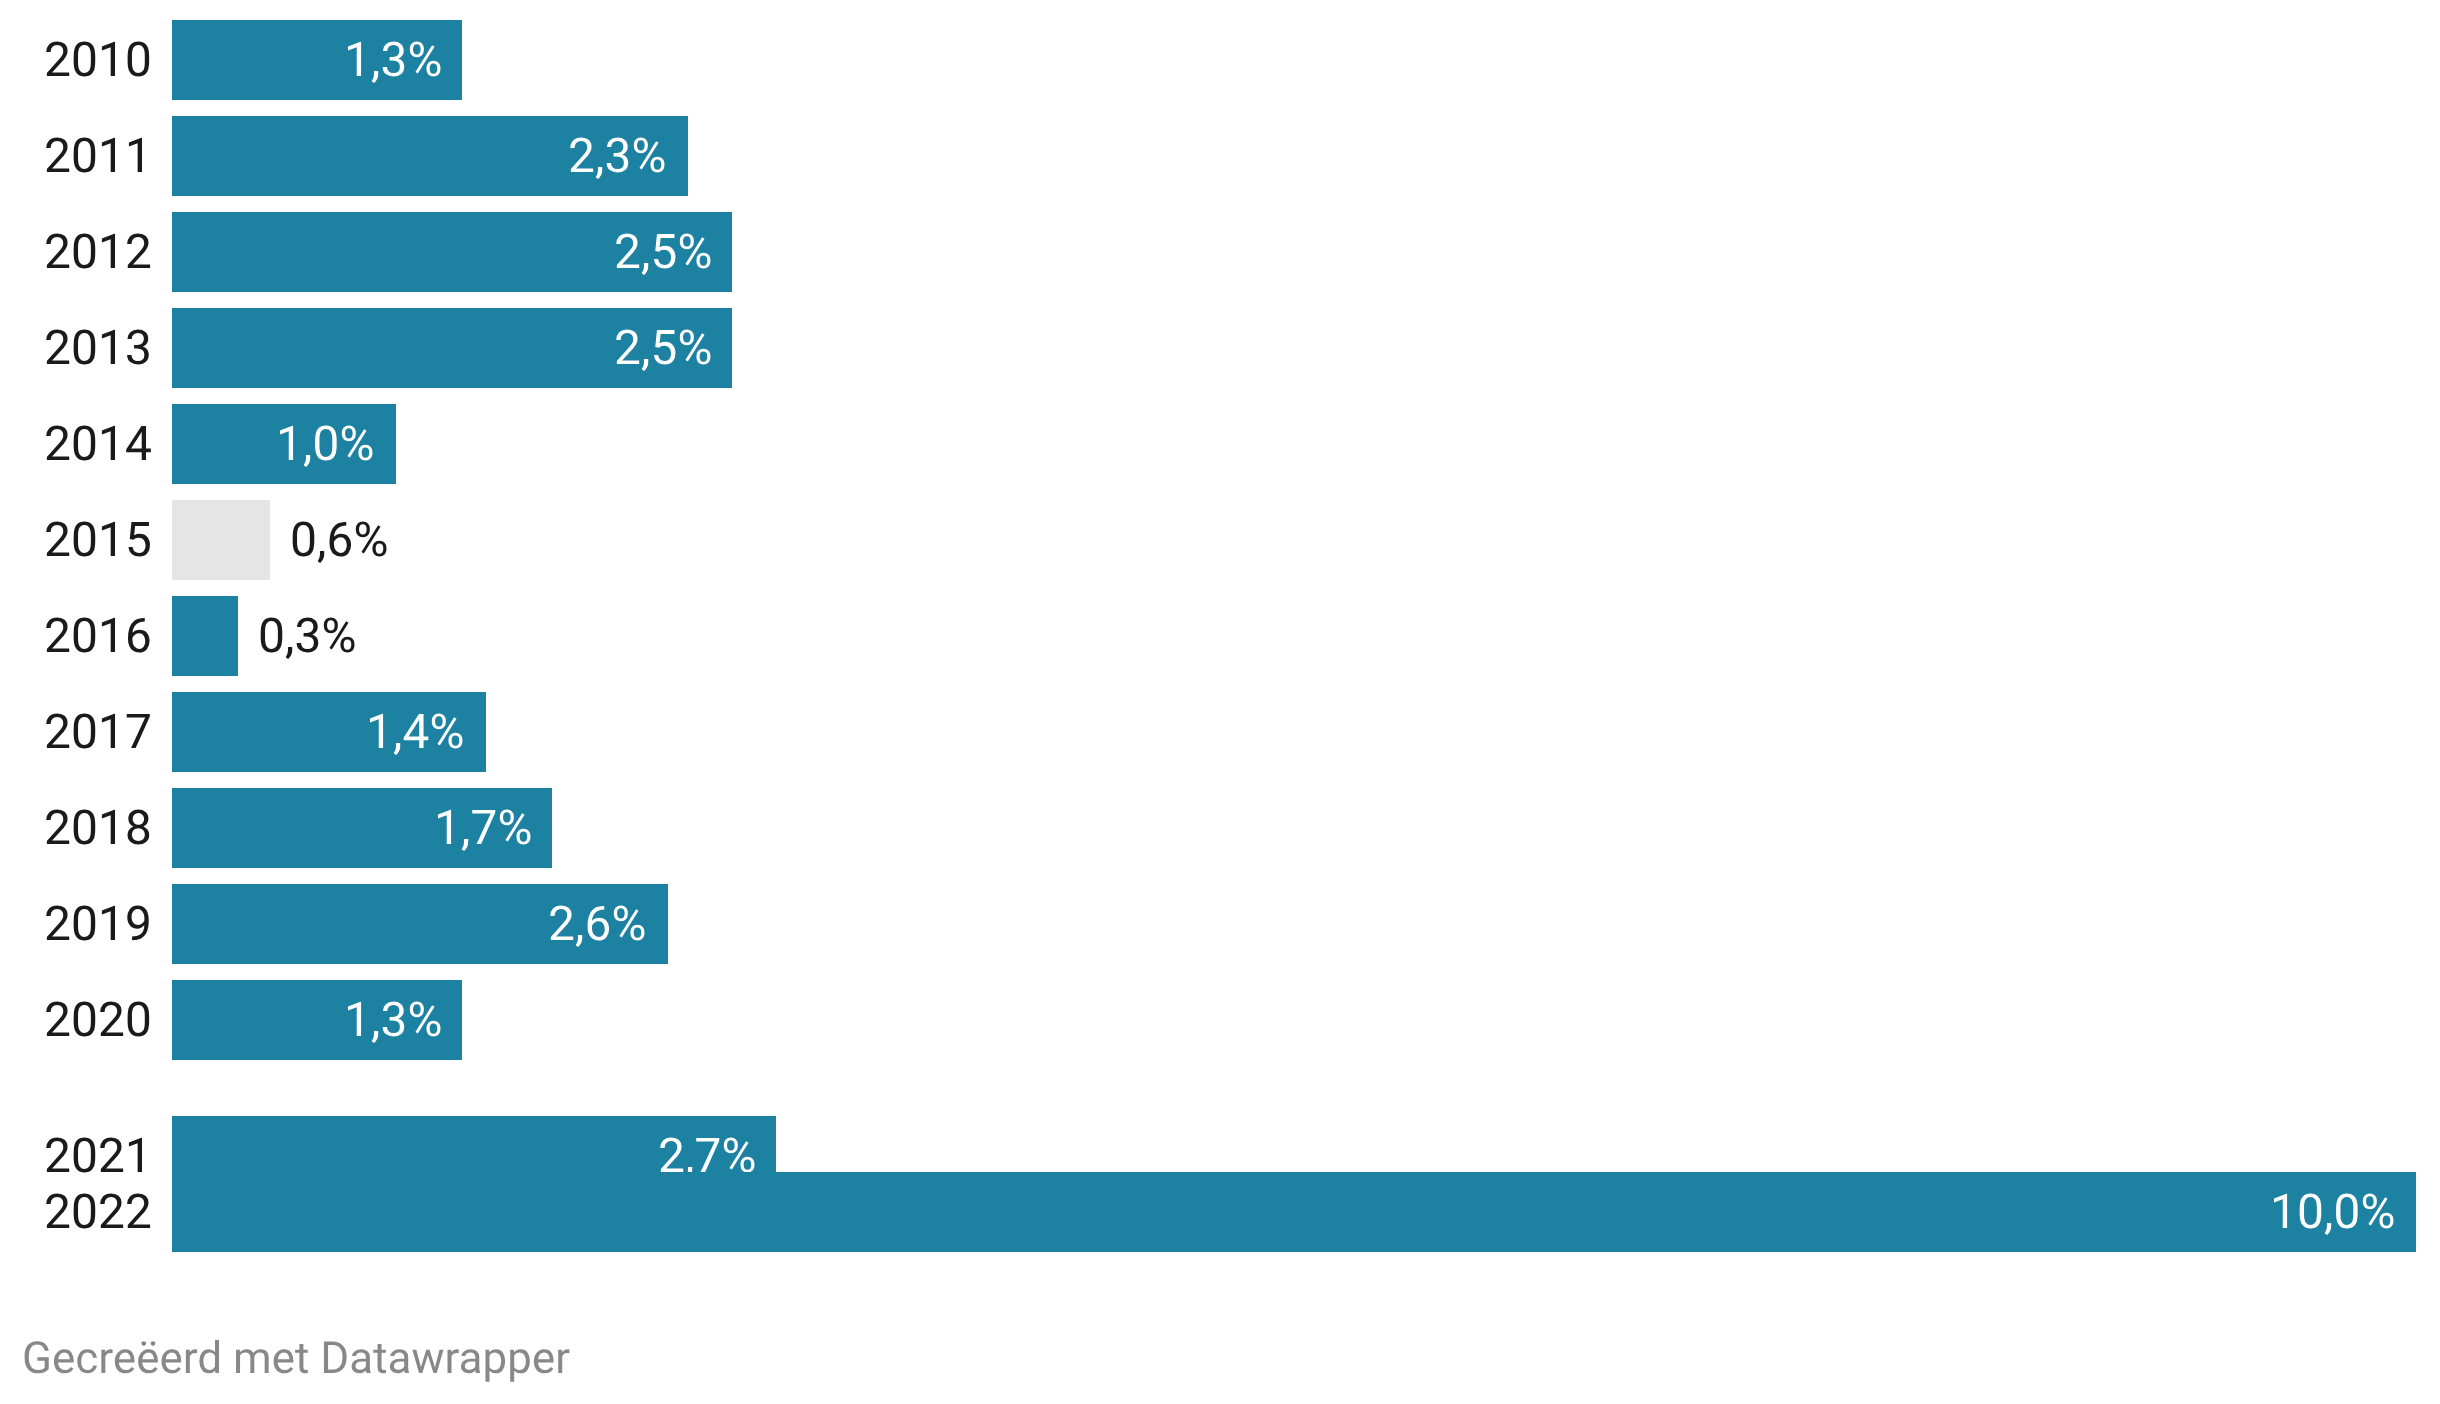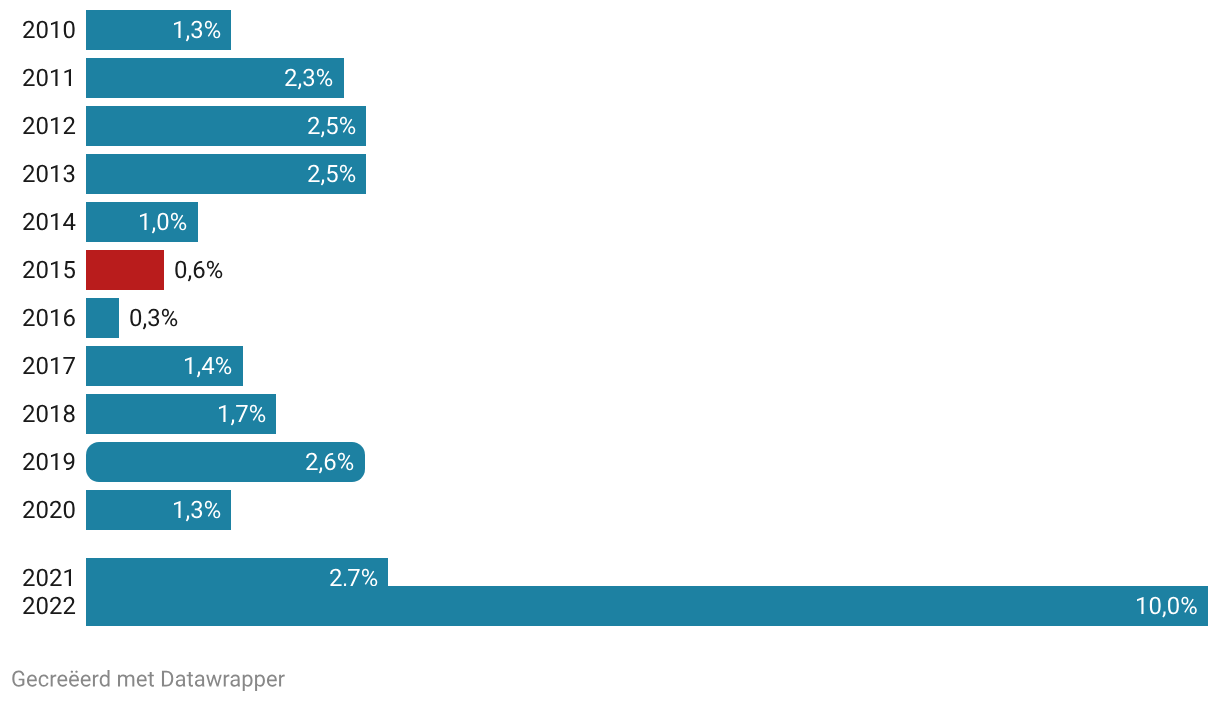--- a/index.html
+++ b/index.html
@@ -217,21 +217,21 @@
       </div>
       <div class="bar-row" style="top: 250px;">
         <div class="row-label" style="color: rgb(26, 26, 26);"><span class="vtext"><span class="vtext-src">2015</span><svg width="53.953" height="24.000" viewBox="0 0 4604 2048" aria-hidden="true" focusable="false">
               <g transform="translate(0,1638.4) scale(1,-1)">
                 <path transform="translate(0,0)" d="M1075 152V0H122V133L616 683Q738 821 780 902Q823 983 823 1065Q823 1172 756 1248Q690 1324 569 1324Q423 1324 351 1241Q279 1158 279 1028H94Q94 1212 215 1344Q336 1476 569 1476Q775 1476 892 1369Q1008 1262 1008 1087Q1008 959 929 830Q850 700 735 575L345 152Z"></path>
                 <path transform="translate(1151,0)" d="M1035 622Q1035 264 912 122Q788 -20 576 -20Q370 -20 244 118Q119 256 115 599V844Q115 1201 240 1338Q365 1476 574 1476Q783 1476 907 1342Q1031 1209 1035 867ZM849 875Q849 1121 779 1223Q709 1325 574 1325Q444 1325 374 1226Q303 1127 301 889V592Q301 348 372 240Q444 132 576 132Q711 132 780 238Q848 345 849 584Z"></path>
                 <path transform="translate(2302,0)" d="M729 1464V0H544V1233L171 1097V1264L700 1464Z"></path>
                 <path transform="translate(3453,0)" d="M355 693 207 731 280 1456H1027V1285H437L393 889Q503 952 636 952Q837 952 954 820Q1070 687 1070 464Q1070 255 956 118Q842 -20 609 -20Q432 -20 303 80Q174 179 154 383H330Q365 132 609 132Q740 132 812 221Q884 310 884 462Q884 599 808 692Q733 786 593 786Q500 786 452 761Q404 736 355 693Z"></path>
               </g>
             </svg></span></div>
-        <div class="bar" style="width: 78px; background: #b91c1c;">
+        <div class="bar" style="width: 49px; background: #e5e5e5;">
           <div class="bar-value outside" style="color: rgb(26, 26, 26);"><span class="vtext"><span class="vtext-src">0,6%</span><svg width="49.277" height="24.000" viewBox="0 0 4205 2048" aria-hidden="true" focusable="false">
                 <g transform="translate(0,1638.4) scale(1,-1)">
                   <path transform="translate(0,0)" d="M1035 622Q1035 264 912 122Q788 -20 576 -20Q370 -20 244 118Q119 256 115 599V844Q115 1201 240 1338Q365 1476 574 1476Q783 1476 907 1342Q1031 1209 1035 867ZM849 875Q849 1121 779 1223Q709 1325 574 1325Q444 1325 374 1226Q303 1127 301 889V592Q301 348 372 240Q444 132 576 132Q711 132 780 238Q848 345 849 584Z"></path>
                   <path transform="translate(1151,0)" d="M309 220V71Q309 -20 263 -122Q217 -223 134 -291L29 -218Q125 -84 128 56V220Z"></path>
                   <path transform="translate(1554,0)" d="M1053 475Q1053 268 938 124Q822 -20 601 -20Q444 -20 340 64Q236 147 184 276Q133 404 133 539V626Q133 831 190 1022Q248 1213 399 1336Q550 1458 831 1458H847V1301Q653 1301 546 1233Q438 1165 386 1056Q333 948 322 824Q438 955 635 955Q780 955 872 885Q965 815 1009 704Q1053 594 1053 475ZM319 533Q319 339 406 236Q492 133 601 133Q729 133 800 226Q870 320 870 466Q870 596 805 699Q740 802 605 802Q508 802 429 744Q350 686 319 603Z"></path>
                   <path transform="translate(2705,0)" d="M105 1176Q105 1300 185 1388Q265 1477 403 1477Q543 1477 622 1388Q702 1300 702 1176V1099Q702 977 623 888Q544 800 405 800Q266 800 186 888Q105 977 105 1099ZM244 1099Q244 1030 284 975Q323 920 405 920Q485 920 524 974Q563 1029 563 1099V1176Q563 1246 524 1302Q484 1357 403 1357Q323 1357 284 1302Q244 1246 244 1176ZM1158 1249 447 111 343 177 1054 1315ZM814 357Q814 480 894 568Q974 657 1112 657Q1252 657 1332 568Q1411 480 1411 357V279Q1411 156 1332 68Q1253 -21 1114 -21Q974 -21 894 68Q814 156 814 279ZM953 279Q953 209 992 154Q1032 99 1114 99Q1195 99 1234 154Q1273 208 1273 279V357Q1273 428 1234 482Q1194 537 1112 537Q1032 537 992 482Q953 428 953 357Z"></path>
                 </g>
               </svg></span></div>
         </div>
       </div>
@@ -297,21 +297,21 @@
       </div>
       <div class="bar-row" style="top: 442px;">
         <div class="row-label" style="color: rgb(26, 26, 26);"><span class="vtext"><span class="vtext-src">2019</span><svg width="53.953" height="24.000" viewBox="0 0 4604 2048" aria-hidden="true" focusable="false">
               <g transform="translate(0,1638.4) scale(1,-1)">
                 <path transform="translate(0,0)" d="M1075 152V0H122V133L616 683Q738 821 780 902Q823 983 823 1065Q823 1172 756 1248Q690 1324 569 1324Q423 1324 351 1241Q279 1158 279 1028H94Q94 1212 215 1344Q336 1476 569 1476Q775 1476 892 1369Q1008 1262 1008 1087Q1008 959 929 830Q850 700 735 575L345 152Z"></path>
                 <path transform="translate(1151,0)" d="M1035 622Q1035 264 912 122Q788 -20 576 -20Q370 -20 244 118Q119 256 115 599V844Q115 1201 240 1338Q365 1476 574 1476Q783 1476 907 1342Q1031 1209 1035 867ZM849 875Q849 1121 779 1223Q709 1325 574 1325Q444 1325 374 1226Q303 1127 301 889V592Q301 348 372 240Q444 132 576 132Q711 132 780 238Q848 345 849 584Z"></path>
                 <path transform="translate(2302,0)" d="M729 1464V0H544V1233L171 1097V1264L700 1464Z"></path>
                 <path transform="translate(3453,0)" d="M1016 820Q1016 678 992 534Q967 389 896 268Q826 146 688 72Q551 -2 305 -2V155Q526 155 634 224Q741 293 784 404Q826 516 831 642Q773 573 692 530Q611 487 516 487Q372 487 280 559Q188 631 144 742Q100 854 100 973Q100 1181 214 1328Q329 1476 552 1476Q718 1476 820 1390Q923 1304 970 1169Q1016 1034 1016 887ZM282 983Q282 853 348 747Q413 641 546 641Q641 641 718 698Q796 755 832 839V912Q832 1111 748 1217Q663 1323 552 1323Q423 1323 352 1226Q282 1128 282 983Z"></path>
               </g>
             </svg></span></div>
-        <div class="bar" style="width: 279px; background: rgb(29, 129, 162); border-radius: 13px;">
+        <div class="bar" style="width: 248px; background: rgb(29, 129, 162);">
           <div class="bar-value inside" style="color: rgb(255, 255, 255);"><span class="vtext"><span class="vtext-src">2,6%</span><svg width="49.277" height="24.000" viewBox="0 0 4205 2048" aria-hidden="true" focusable="false">
                 <g transform="translate(0,1638.4) scale(1,-1)">
                   <path transform="translate(0,0)" d="M1075 152V0H122V133L616 683Q738 821 780 902Q823 983 823 1065Q823 1172 756 1248Q690 1324 569 1324Q423 1324 351 1241Q279 1158 279 1028H94Q94 1212 215 1344Q336 1476 569 1476Q775 1476 892 1369Q1008 1262 1008 1087Q1008 959 929 830Q850 700 735 575L345 152Z"></path>
                   <path transform="translate(1151,0)" d="M309 220V71Q309 -20 263 -122Q217 -223 134 -291L29 -218Q125 -84 128 56V220Z"></path>
                   <path transform="translate(1554,0)" d="M1053 475Q1053 268 938 124Q822 -20 601 -20Q444 -20 340 64Q236 147 184 276Q133 404 133 539V626Q133 831 190 1022Q248 1213 399 1336Q550 1458 831 1458H847V1301Q653 1301 546 1233Q438 1165 386 1056Q333 948 322 824Q438 955 635 955Q780 955 872 885Q965 815 1009 704Q1053 594 1053 475ZM319 533Q319 339 406 236Q492 133 601 133Q729 133 800 226Q870 320 870 466Q870 596 805 699Q740 802 605 802Q508 802 429 744Q350 686 319 603Z"></path>
                   <path transform="translate(2705,0)" d="M105 1176Q105 1300 185 1388Q265 1477 403 1477Q543 1477 622 1388Q702 1300 702 1176V1099Q702 977 623 888Q544 800 405 800Q266 800 186 888Q105 977 105 1099ZM244 1099Q244 1030 284 975Q323 920 405 920Q485 920 524 974Q563 1029 563 1099V1176Q563 1246 524 1302Q484 1357 403 1357Q323 1357 284 1302Q244 1246 244 1176ZM1158 1249 447 111 343 177 1054 1315ZM814 357Q814 480 894 568Q974 657 1112 657Q1252 657 1332 568Q1411 480 1411 357V279Q1411 156 1332 68Q1253 -21 1114 -21Q974 -21 894 68Q814 156 814 279ZM953 279Q953 209 992 154Q1032 99 1114 99Q1195 99 1234 154Q1273 208 1273 279V357Q1273 428 1234 482Q1194 537 1112 537Q1032 537 992 482Q953 428 953 357Z"></path>
                 </g>
               </svg></span></div>
         </div>
       </div>

